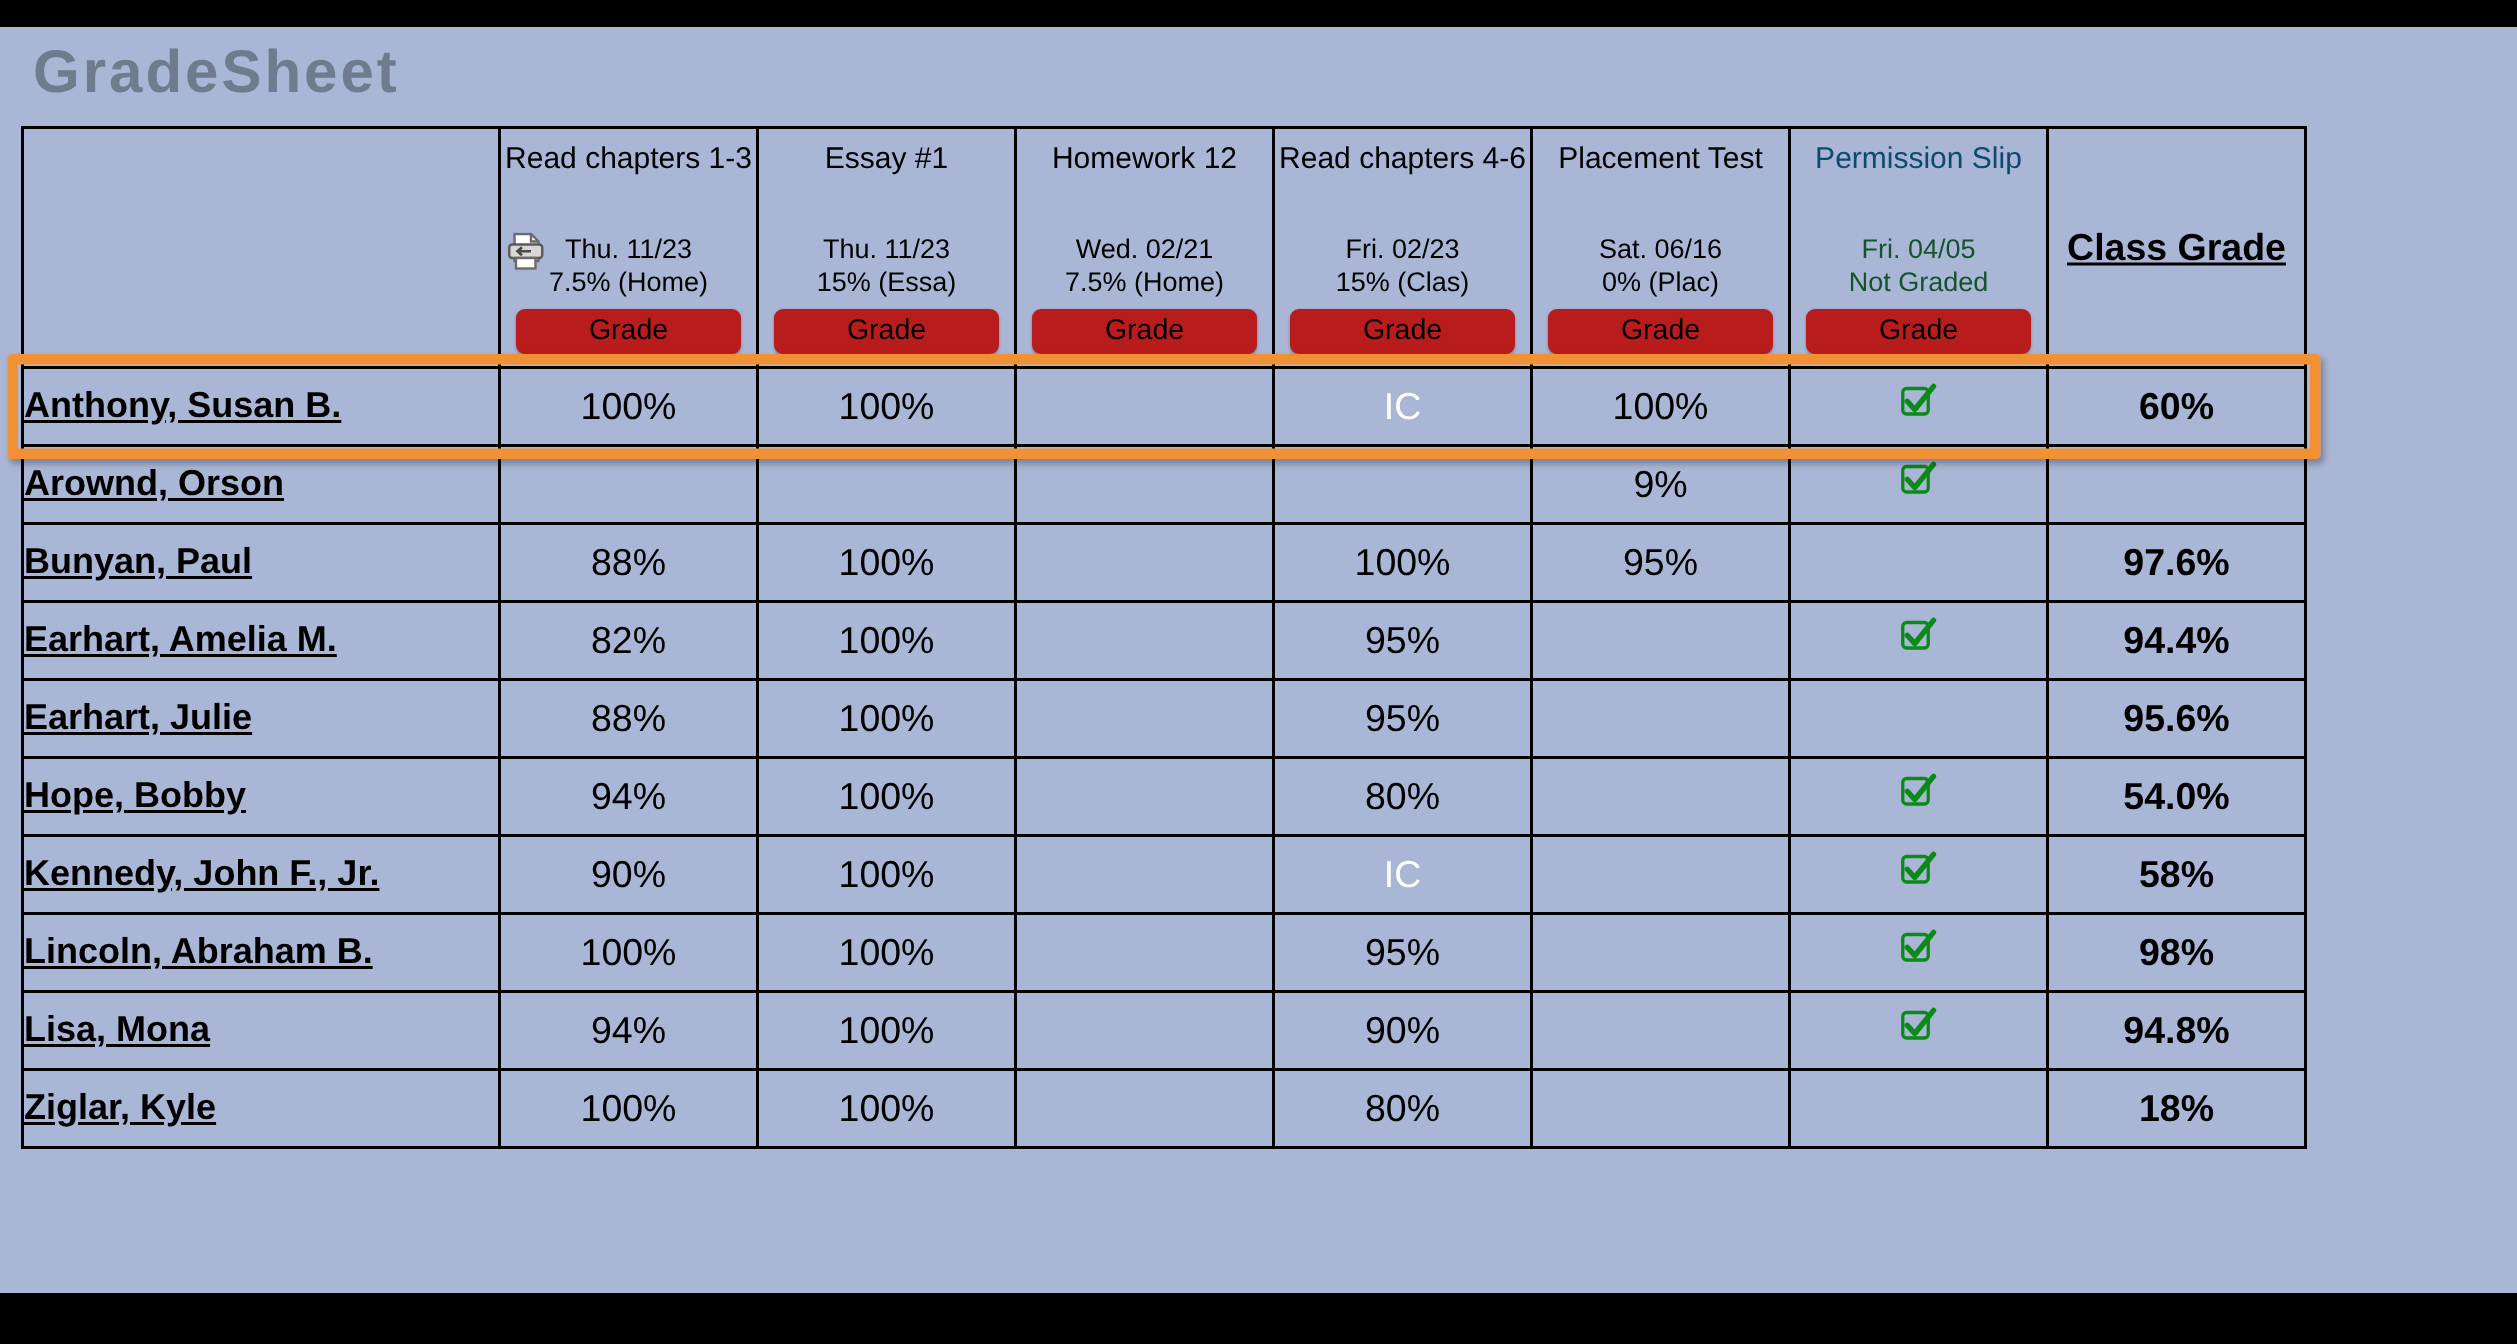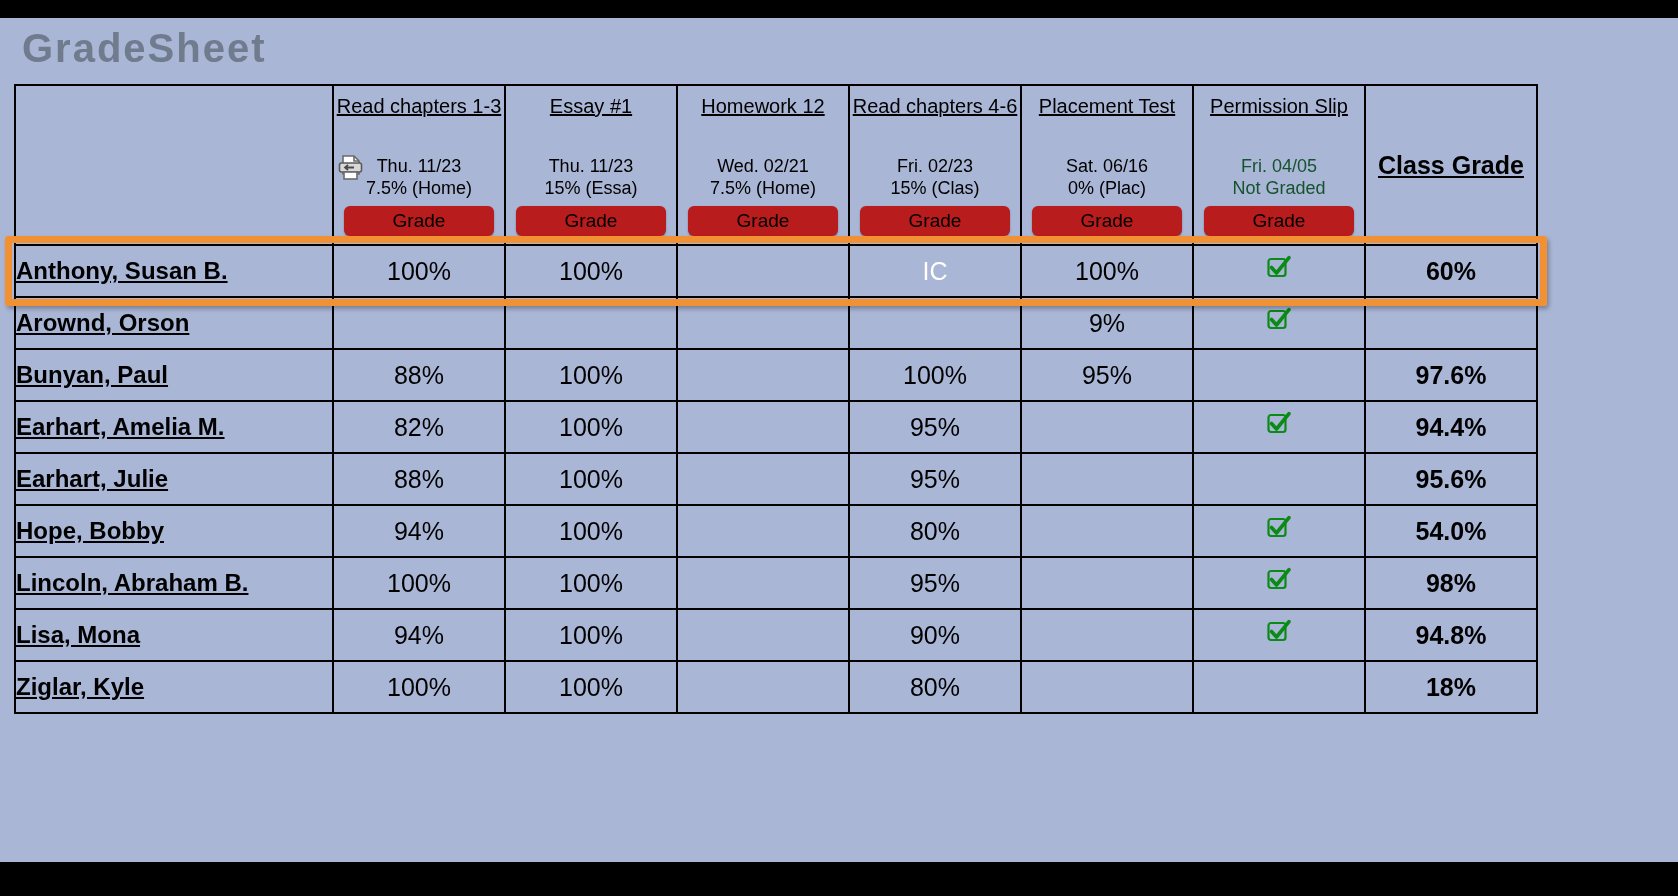--- a/index.html
+++ b/index.html
@@ -145,26 +145,25 @@
     text-align: center;
     font-weight: normal;
   }
   th.spacer-cell {
     border: none;
     background: transparent;
   }
   .h-title {
     font-size: 20px;
     color: #000;
-    text-decoration: underline;
     line-height: 1.1;
     white-space: nowrap;
     overflow: hidden;
   }
-  .h-title.green { color: #000000; }
+  .h-title.green { color: #0c4a6e; }
   .h-meta {
     margin-top: 38px;
     font-size: 18px;
     color: #000;
     line-height: 1.25;
     position: relative;
   }
   .h-meta.green { color: #14532d; }
   .h-meta .doc-icon {
     position: absolute;
@@ -440,20 +439,33 @@
           <td class="val-cell"></td>
           <td class="val-cell">80%</td>
           <td class="val-cell"></td>
           <td class="val-cell"><span class="green-check"><svg width="26" height="26" viewBox="0 0 26 26">
                 <rect x="2.5" y="4" width="17" height="17" rx="2.5" fill="none" stroke="#0a8a16" stroke-width="2.2"></rect>
                 <path d="M5.5 12.5 L10.5 18 L23 2.6" fill="none" stroke="#0a8a16" stroke-width="3.6" stroke-linecap="round" stroke-linejoin="round"></path>
               </svg></span></td>
           <td class="class-cell">54.0%</td>
         </tr>
         <tr class="srow">
+          <td class="name-cell"><span class="name-link">Kennedy, John F., Jr.</span></td>
+          <td class="val-cell">90%</td>
+          <td class="val-cell">100%</td>
+          <td class="val-cell"></td>
+          <td class="val-cell ic">IC</td>
+          <td class="val-cell"></td>
+          <td class="val-cell"><span class="green-check"><svg width="26" height="26" viewBox="0 0 26 26">
+                <rect x="2.5" y="4" width="17" height="17" rx="2.5" fill="none" stroke="#0a8a16" stroke-width="2.2"></rect>
+                <path d="M5.5 12.5 L10.5 18 L23 2.6" fill="none" stroke="#0a8a16" stroke-width="3.6" stroke-linecap="round" stroke-linejoin="round"></path>
+              </svg></span></td>
+          <td class="class-cell">58%</td>
+        </tr>
+        <tr class="srow">
           <td class="name-cell"><span class="name-link">Lincoln, Abraham B.</span></td>
           <td class="val-cell">100%</td>
           <td class="val-cell">100%</td>
           <td class="val-cell"></td>
           <td class="val-cell">95%</td>
           <td class="val-cell"></td>
           <td class="val-cell"><span class="green-check"><svg width="26" height="26" viewBox="0 0 26 26">
                 <rect x="2.5" y="4" width="17" height="17" rx="2.5" fill="none" stroke="#0a8a16" stroke-width="2.2"></rect>
                 <path d="M5.5 12.5 L10.5 18 L23 2.6" fill="none" stroke="#0a8a16" stroke-width="3.6" stroke-linecap="round" stroke-linejoin="round"></path>
               </svg></span></td>

